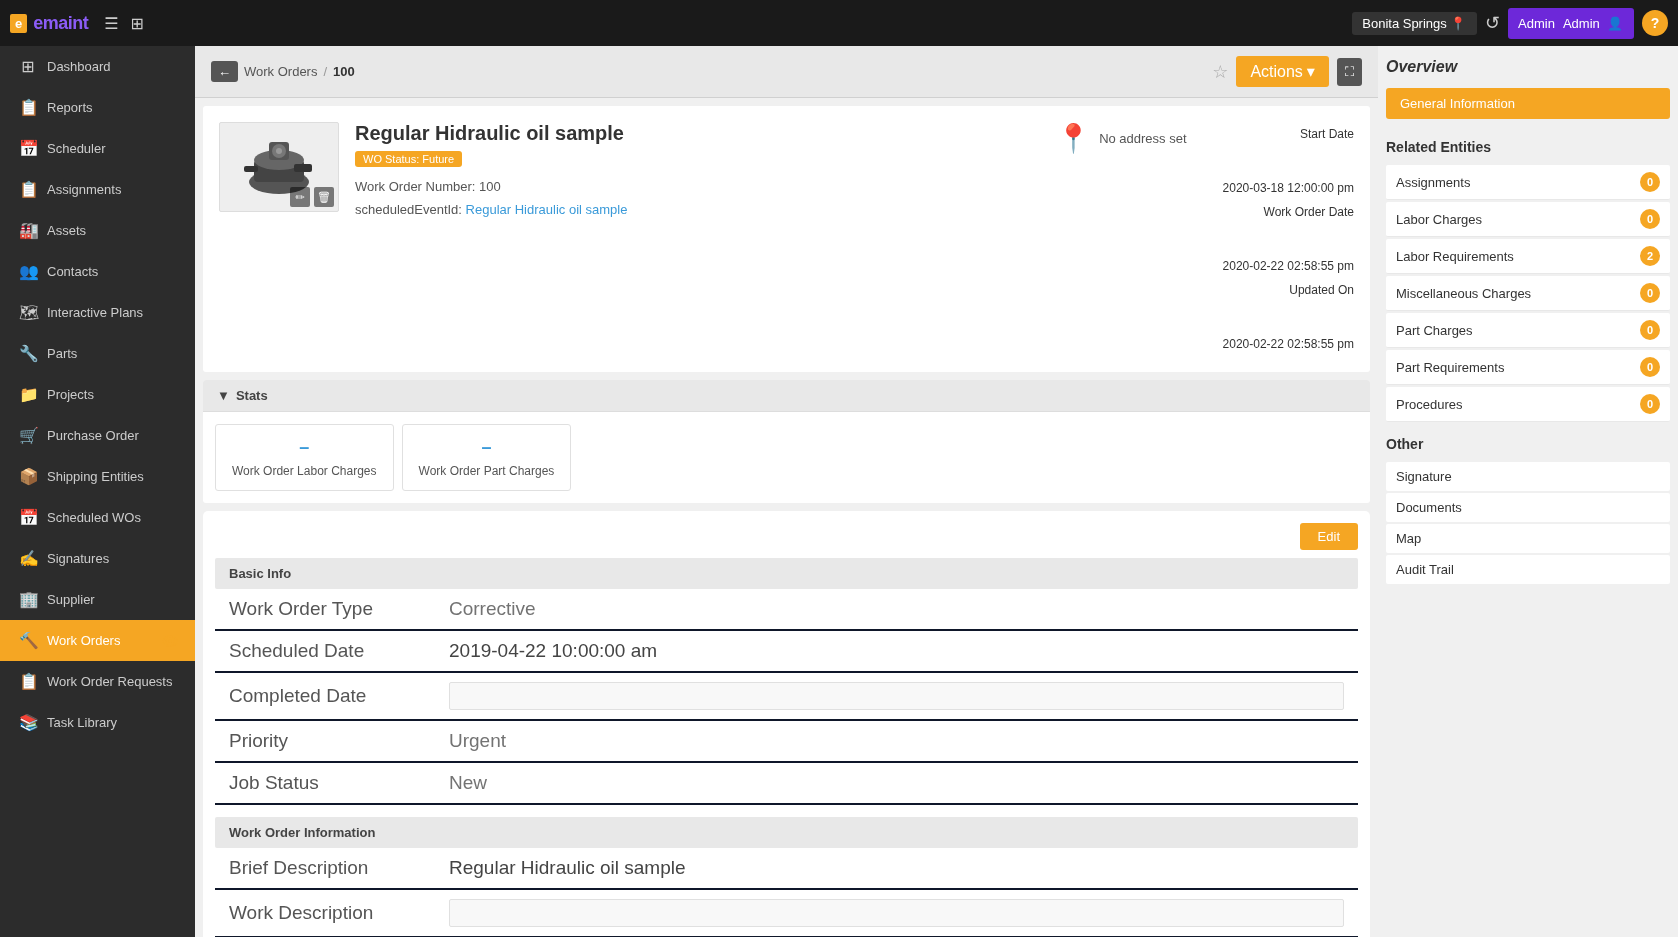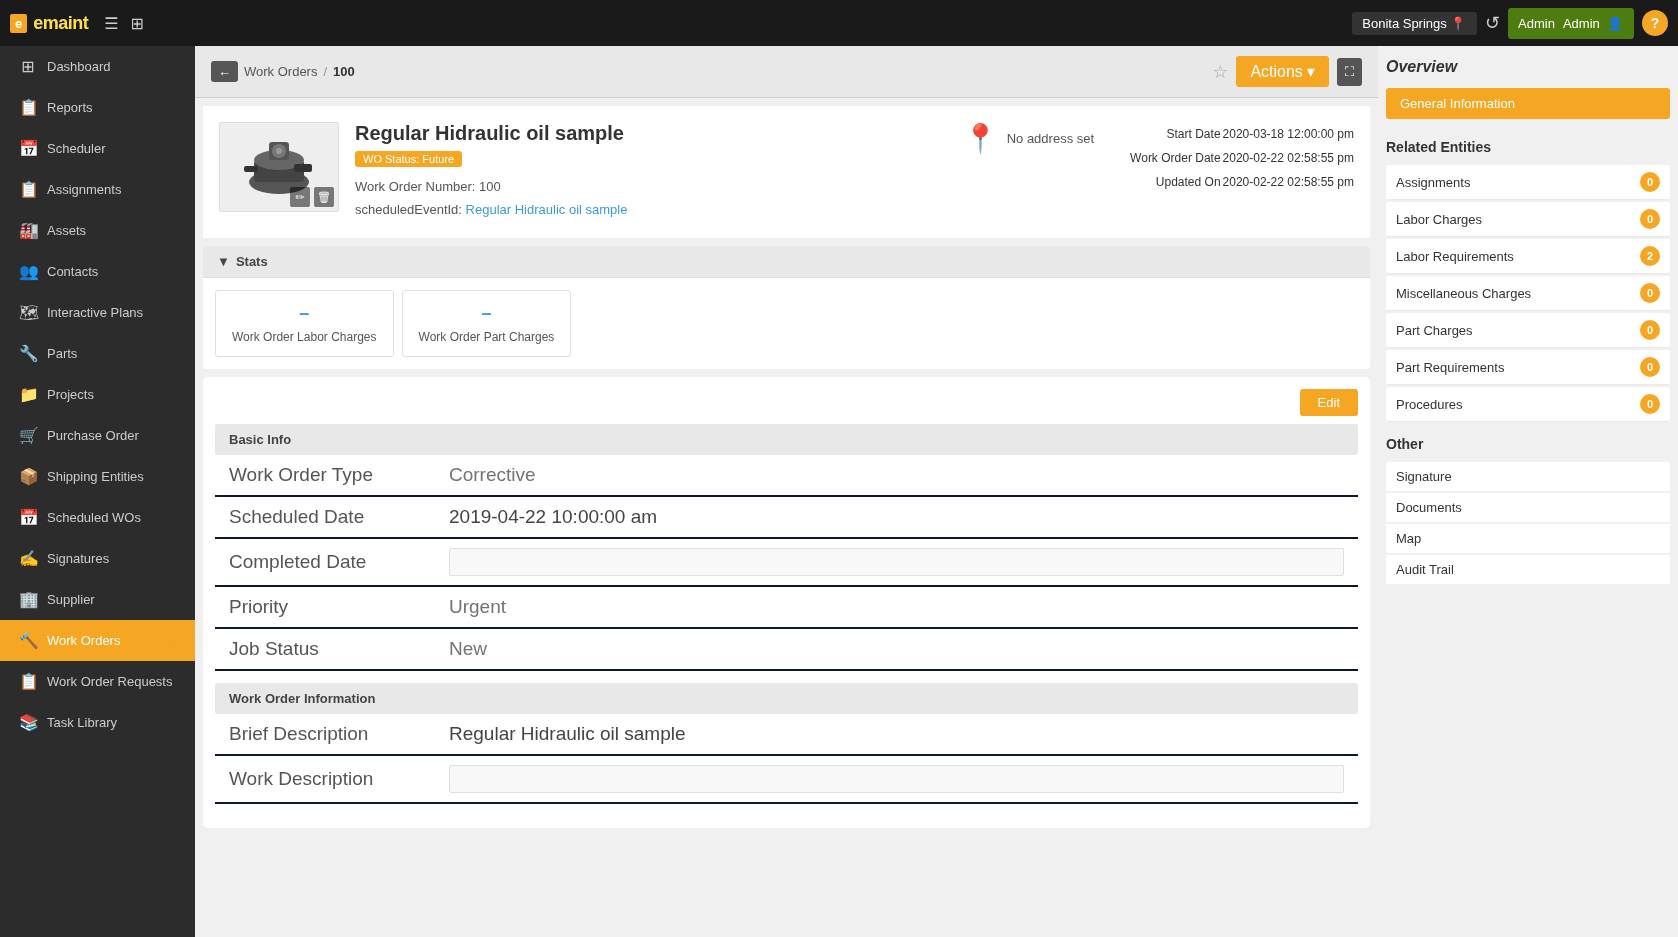--- a/index.html
+++ b/index.html
@@ -24,21 +24,21 @@
     }
     .navbar-brand .logo-box {
       background: #f5a623;
       color: white;
       font-weight: bold;
       font-size: 13px;
       padding: 2px 5px;
       border-radius: 2px;
     }
     .navbar-brand .brand-text {
-      color: #fde047;
+      color: #8b5cf6;
       font-size: 18px;
       font-weight: bold;
       letter-spacing: -0.5px;
     }
     .navbar-icons {
       display: flex;
       gap: 12px;
       color: #ccc;
     }
     .navbar-icons span {
@@ -60,21 +60,21 @@
       background: #333;
       padding: 4px 10px;
       border-radius: 3px;
     }
     .navbar-user {
       display: flex;
       align-items: center;
       gap: 4px;
       color: white;
       font-size: 13px;
-      background: #4d7c0f;
+      background: #6d28d9;
       padding: 8px 10px;
       border-radius: 3px;
     }
     .navbar-help {
       background: #f5a623;
       color: white;
       border-radius: 50%;
       width: 26px;
       height: 26px;
       display: flex;
@@ -278,22 +278,23 @@
     .location-pin { font-size: 28px; color: #555; }
     .wo-dates {
       margin-left: auto;
       text-align: right;
       font-size: 12px;
       color: #555;
       line-height: 2;
     }
     .wo-dates .date-row {
       display: flex;
-      gap: 2px;
+      gap: 30px;
       justify-content: flex-end;
+      flex-direction: column;
     }
     .wo-dates .date-label { color: #333; font-weight: 500; }
     .wo-dates .date-value { color: #333; }
 
     
     .stats-section {
       background: white;
       margin: 0 8px 8px;
       border-radius: 3px;
       padding: 0;

